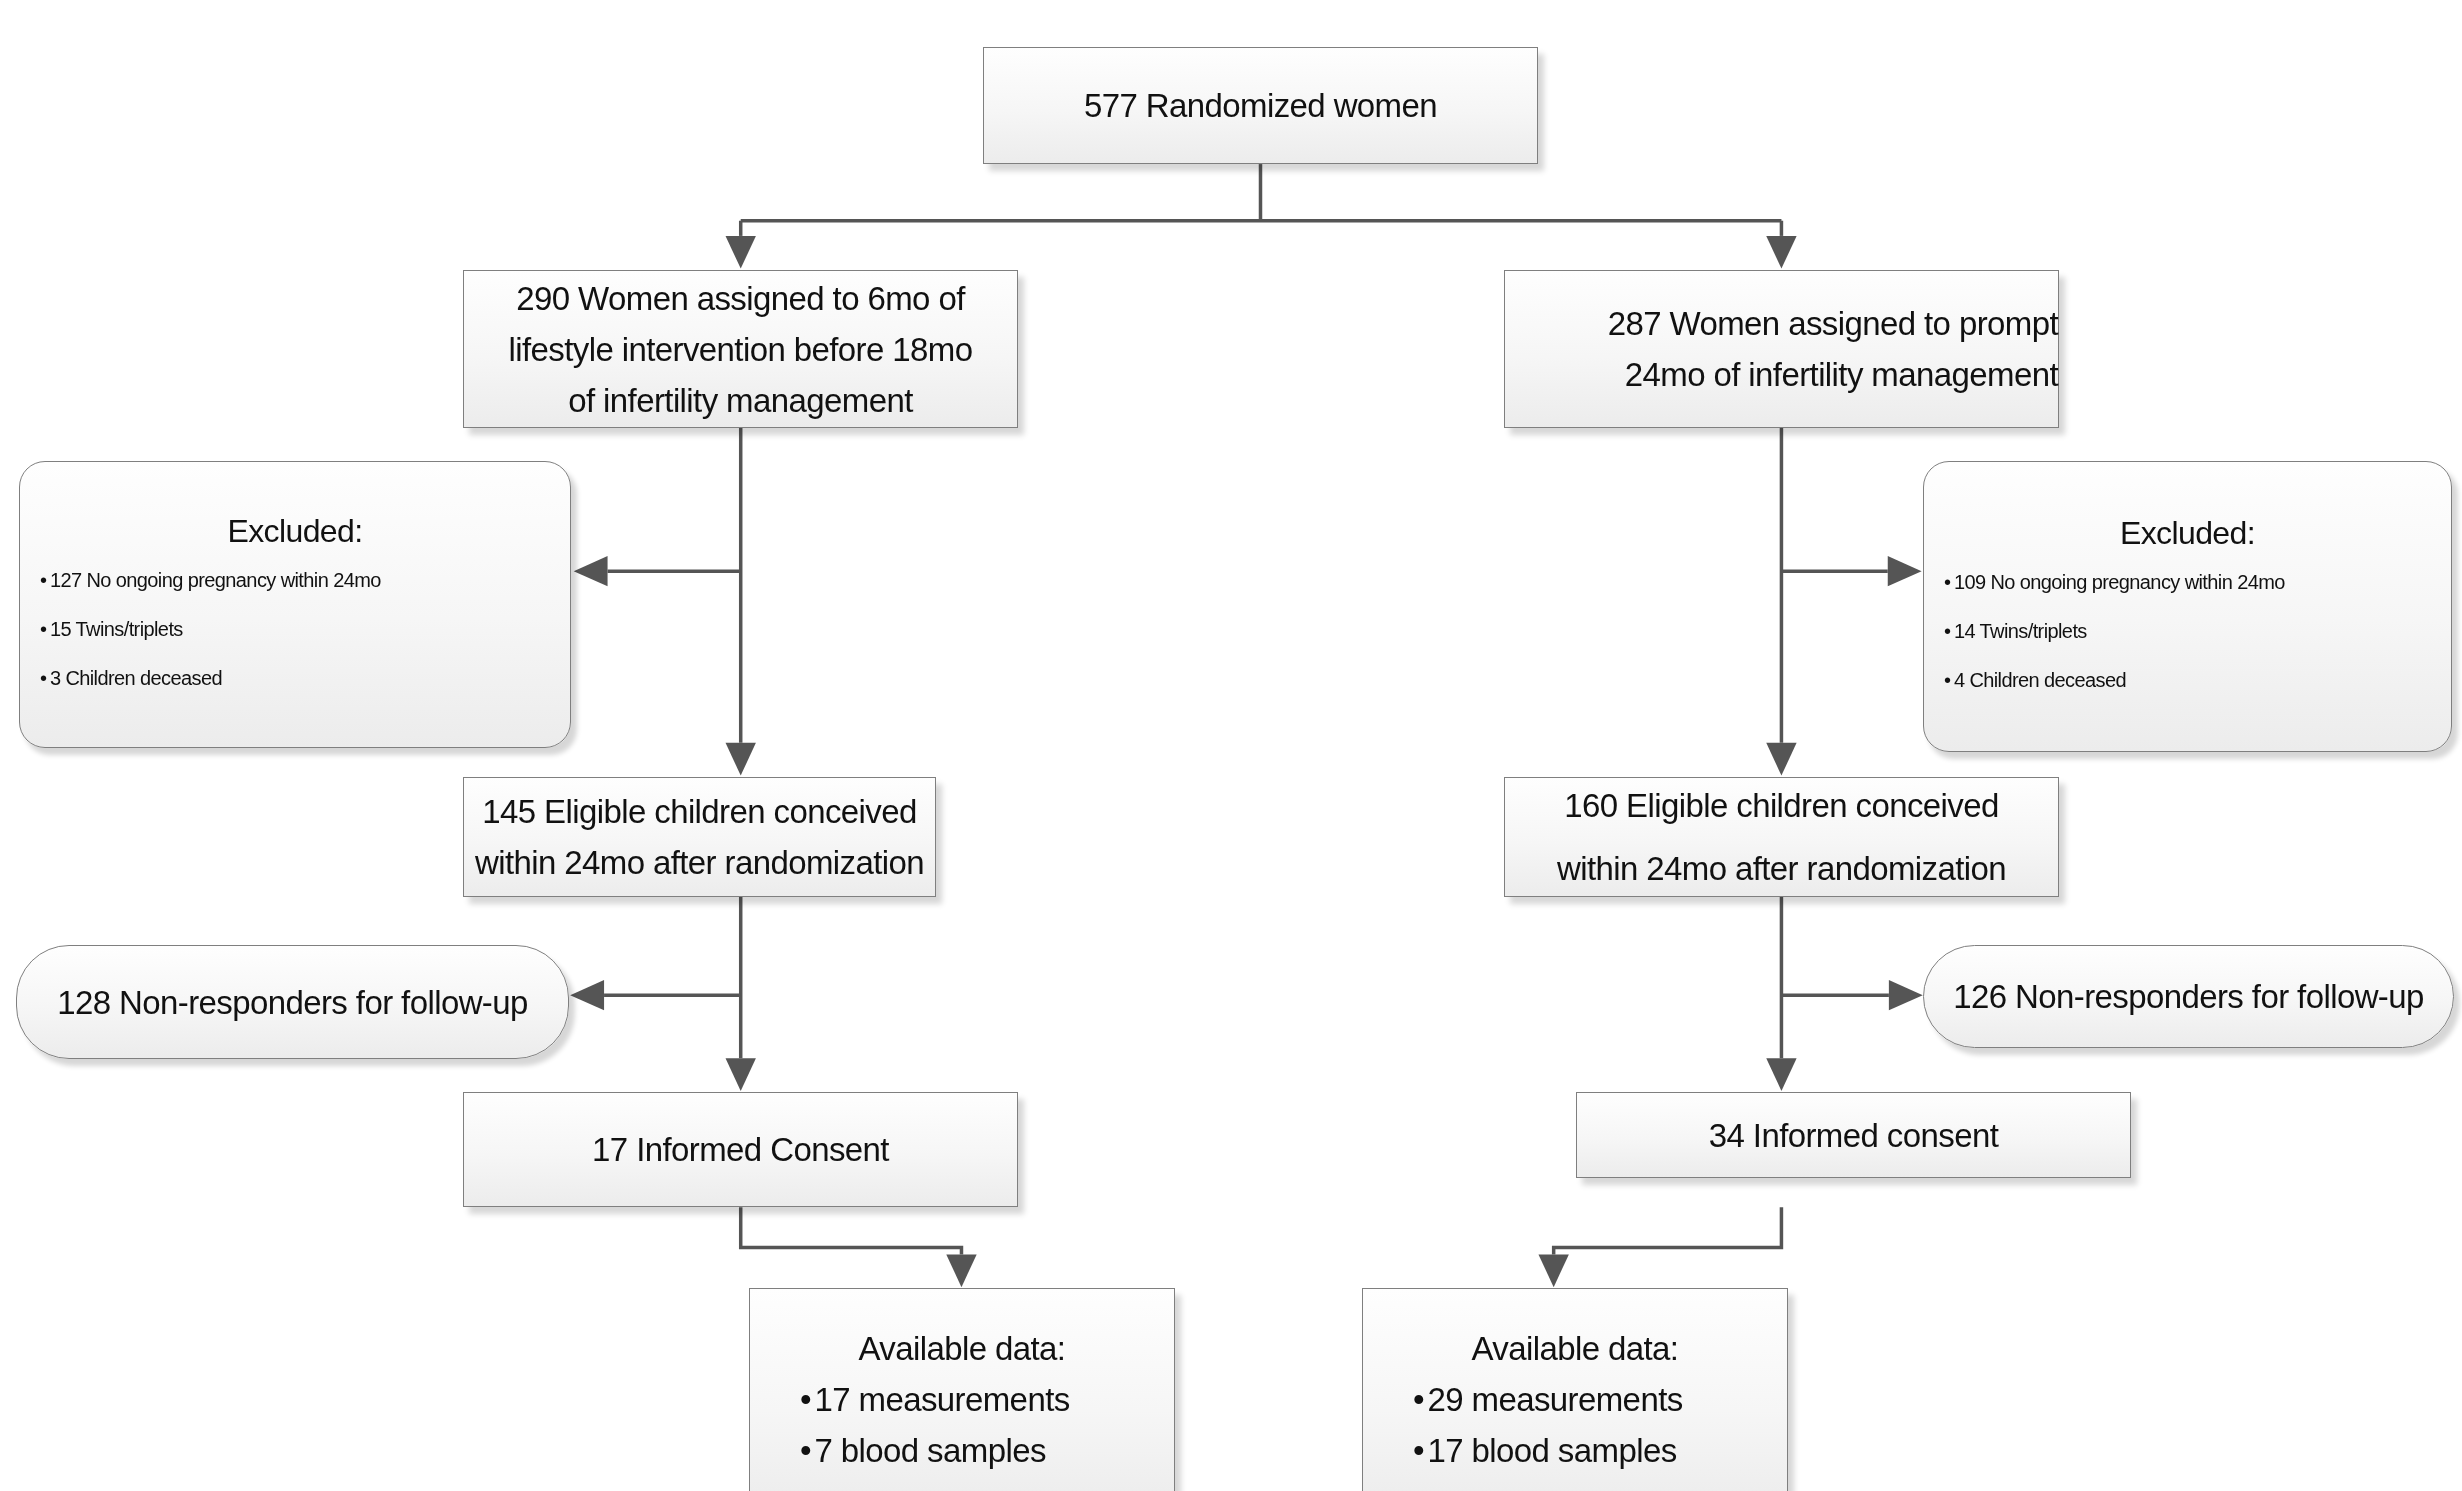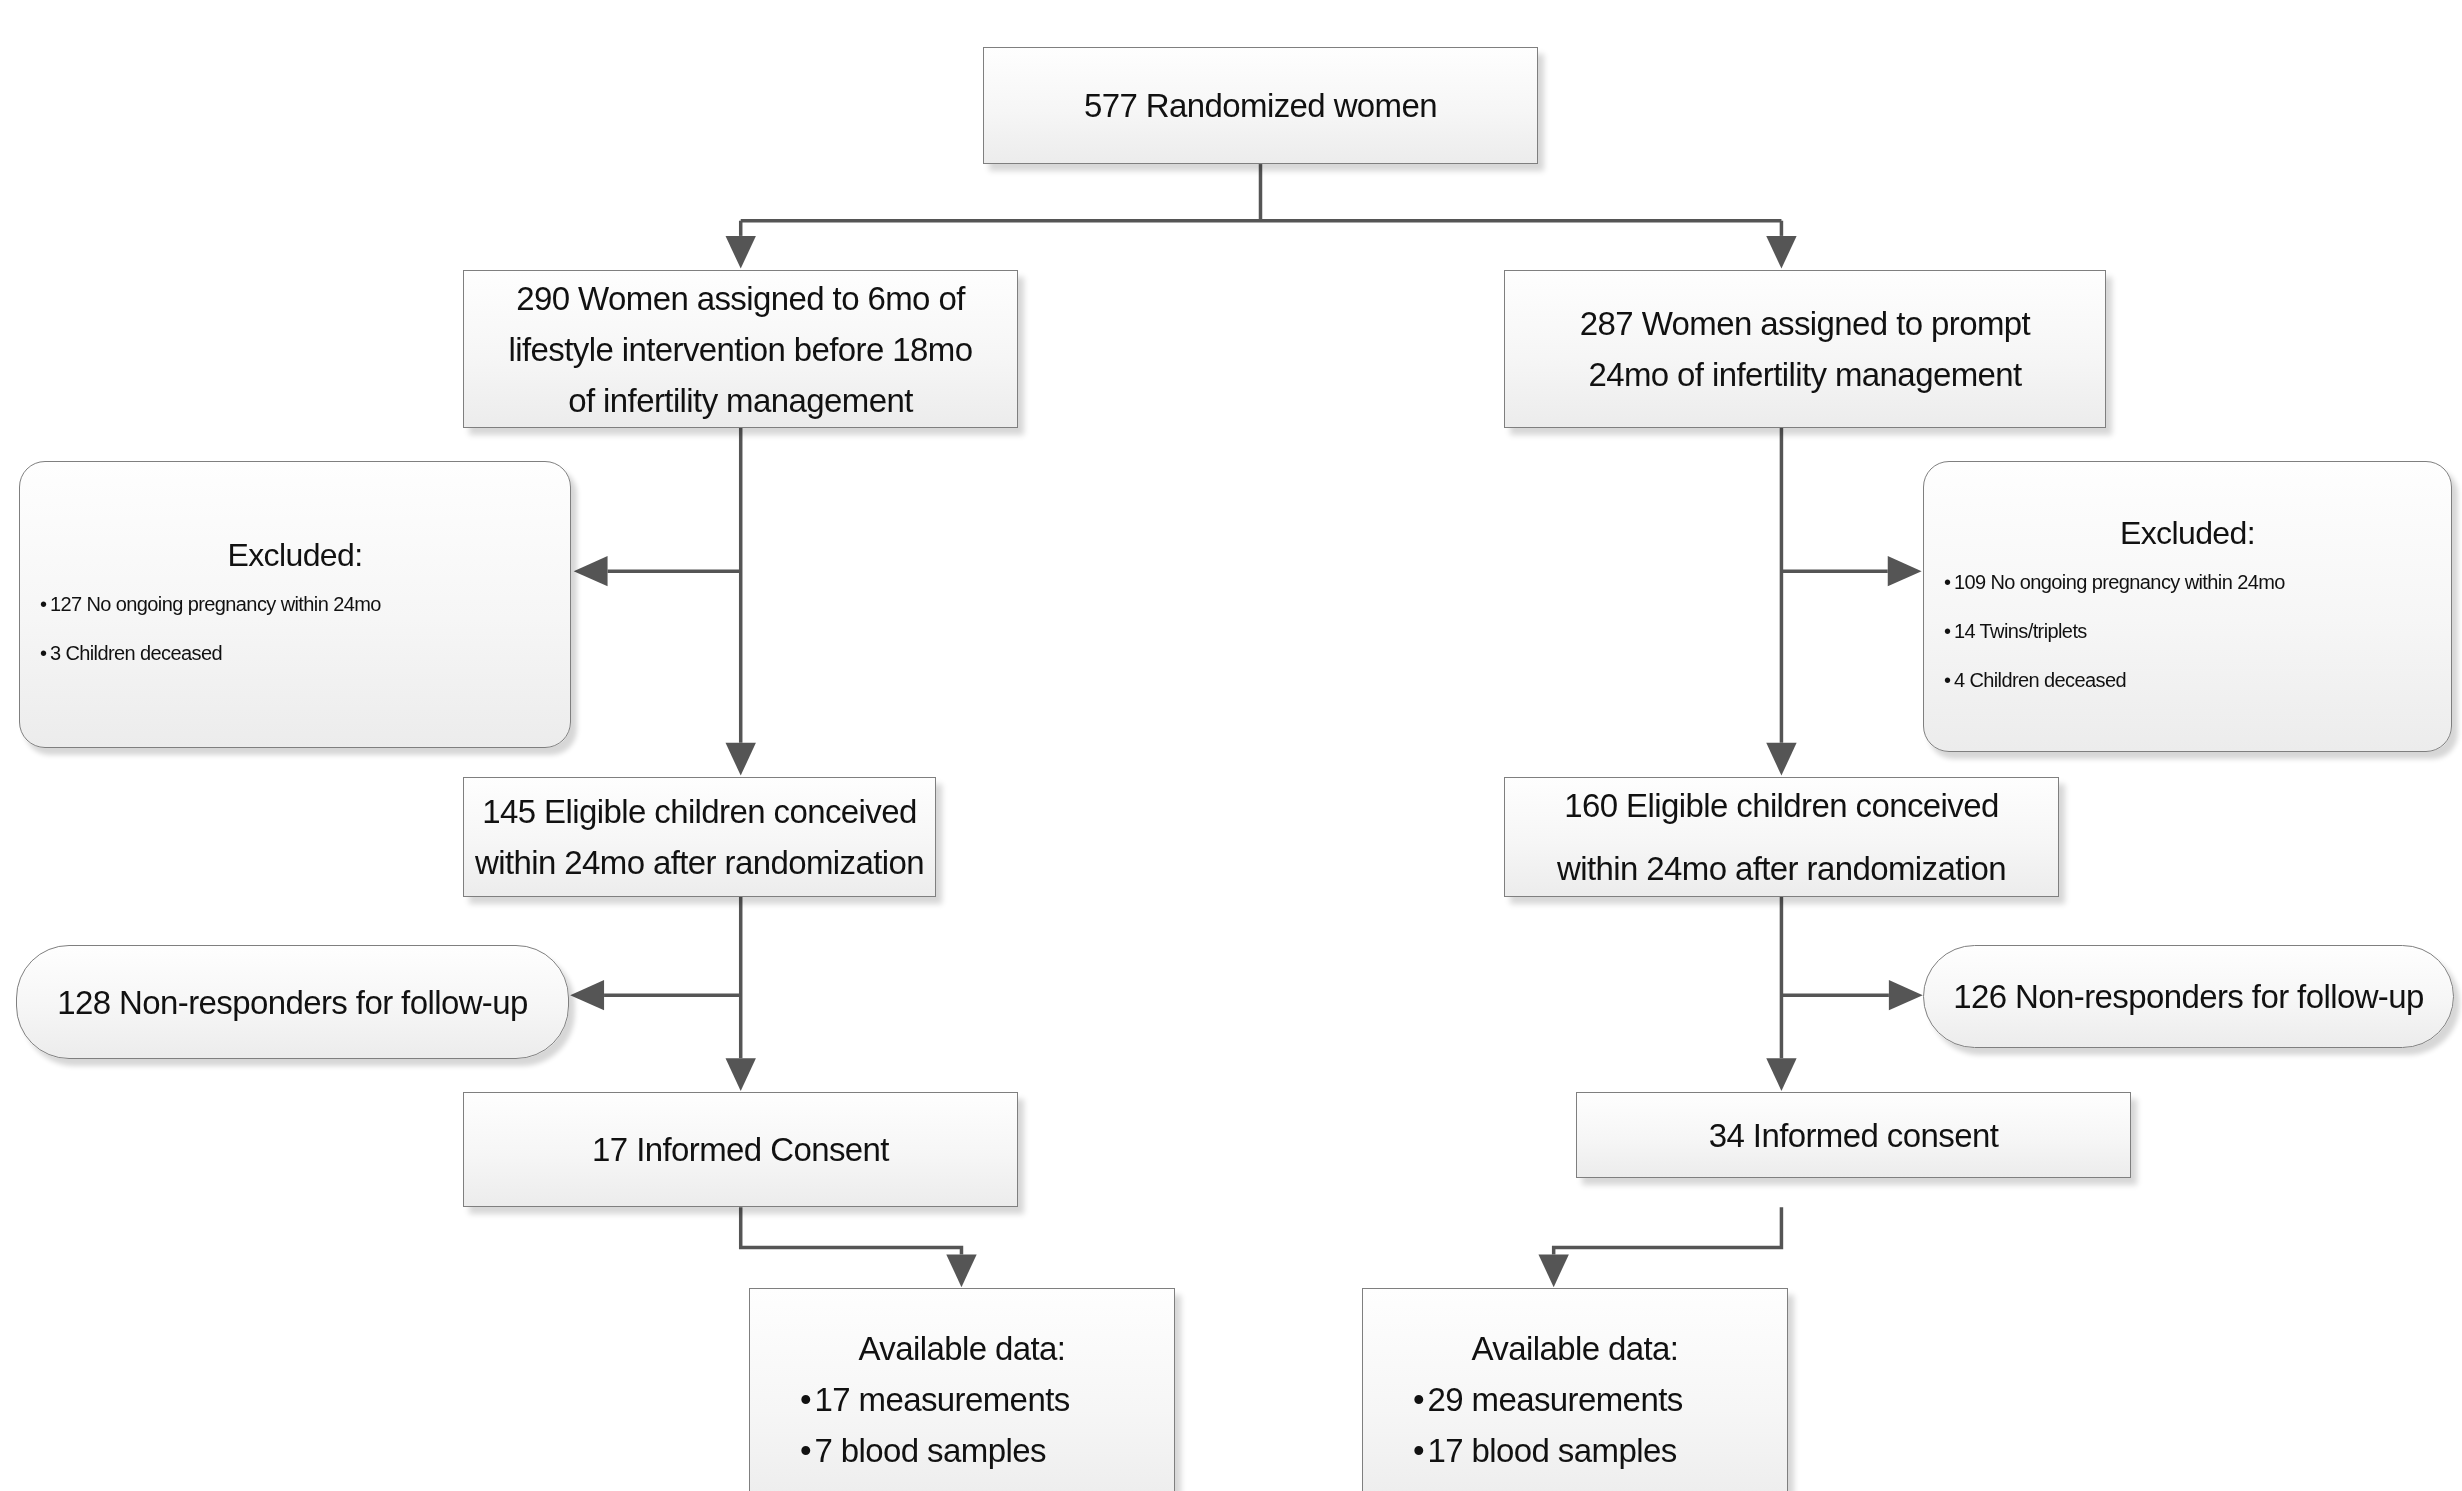--- a/index.html
+++ b/index.html
@@ -82,20 +82,21 @@
   <div class="box" style="left:463px;top:242px;width:555px;height:158px;">
     <div class="line">290 Women assigned to 6mo of</div>
     <div class="line">lifestyle intervention before 18mo</div>
     <div class="line">of infertility management</div>
   </div>
 
   <div class="box rounded excluded" style="left:19px;top:433px;width:552px;height:287px;">
     <div class="title">Excluded:</div>
     <div class="items">
       <div class="bitem">127 No ongoing pregnancy within 24mo</div>
+      <div class="bitem">15 Twins/triplets</div>
       <div class="bitem">3 Children deceased</div>
     </div>
   </div>
 
   <div class="box" style="left:463px;top:749px;width:473px;height:120px;">
     <div class="line">145 Eligible children conceived</div>
     <div class="line">within 24mo after randomization</div>
   </div>
 
   <div class="box stadium" style="left:16px;top:917px;width:553px;height:114px;">
@@ -107,21 +108,21 @@
   </div>
 
   <div class="box available" style="left:749px;top:1260px;width:426px;height:223px;">
     <div class="title">Available data:</div>
     <div class="items">
       <div class="bitem">17 measurements</div>
       <div class="bitem">7 blood samples</div>
     </div>
   </div>
 
-  <div class="box" style="left:1504px;top:242px;width:602px;height:158px;">
+  <div class="box" style="left:1504px;top:242px;width:555px;height:158px;text-align:right;">
     <div class="line">287 Women assigned to prompt</div>
     <div class="line">24mo of infertility management</div>
   </div>
 
   <div class="box rounded excluded" style="left:1923px;top:433px;width:529px;height:291px;">
     <div class="title">Excluded:</div>
     <div class="items">
       <div class="bitem">109 No ongoing pregnancy within 24mo</div>
       <div class="bitem">14 Twins/triplets</div>
       <div class="bitem">4 Children deceased</div>

